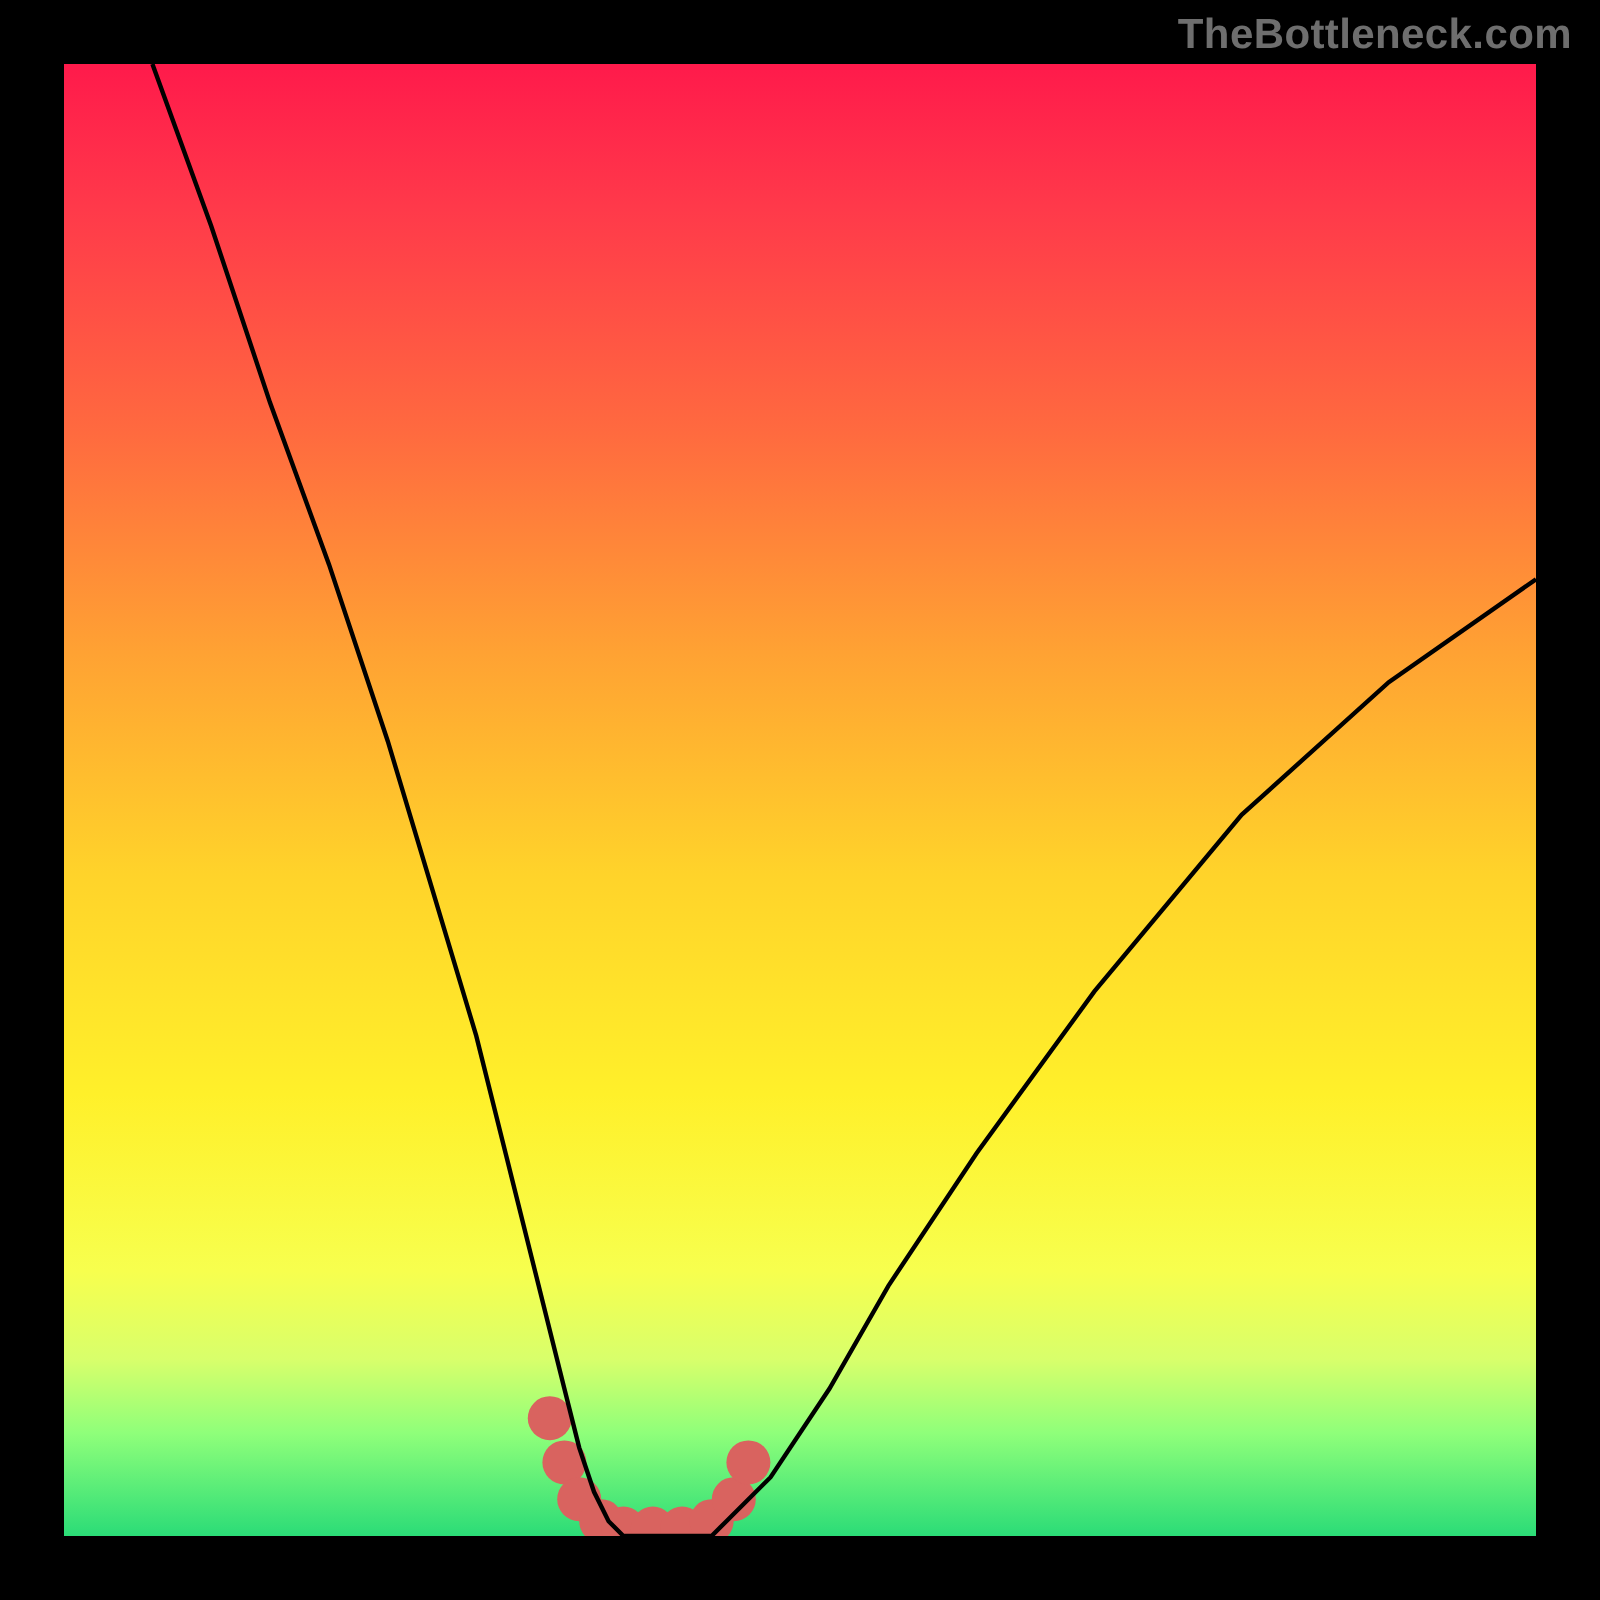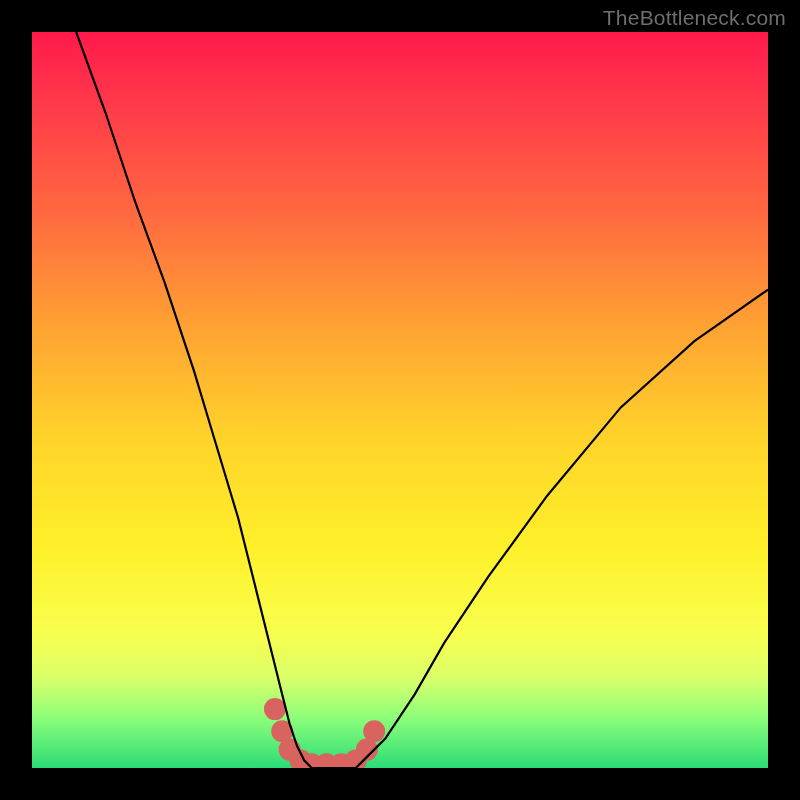--- a/index.html
+++ b/index.html
@@ -39,21 +39,21 @@
       #8fff7a 93%,
       #2bdc77 100%
     );
   }
   .watermark {
     position: absolute;
     top: 6px;
     right: 14px;
     color: #6e6e6e;
     font-size: 21px;
-    font-weight: 400;
+    font-weight: 700;
     letter-spacing: 0.2px;
     user-select: none;
   }
   svg.curve {
     position: absolute;
     top: 0;
     left: 0;
     width: 736px;
     height: 736px;
   }

